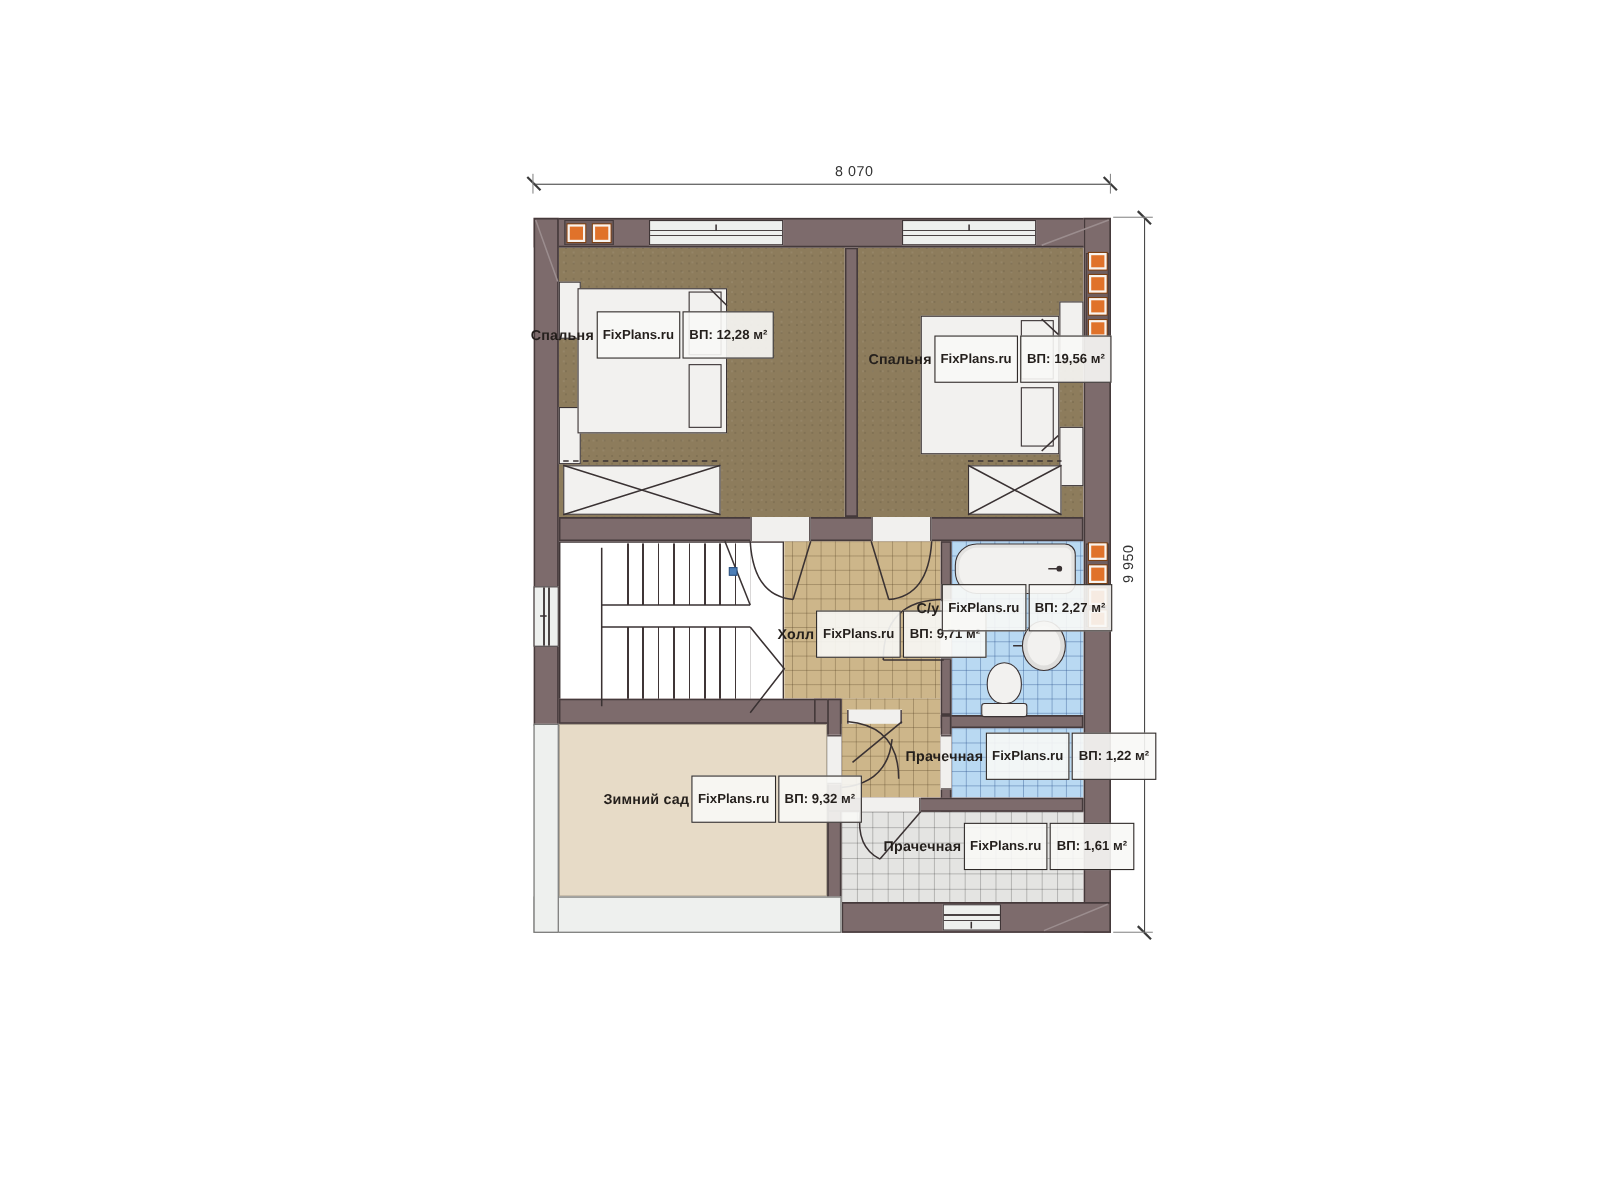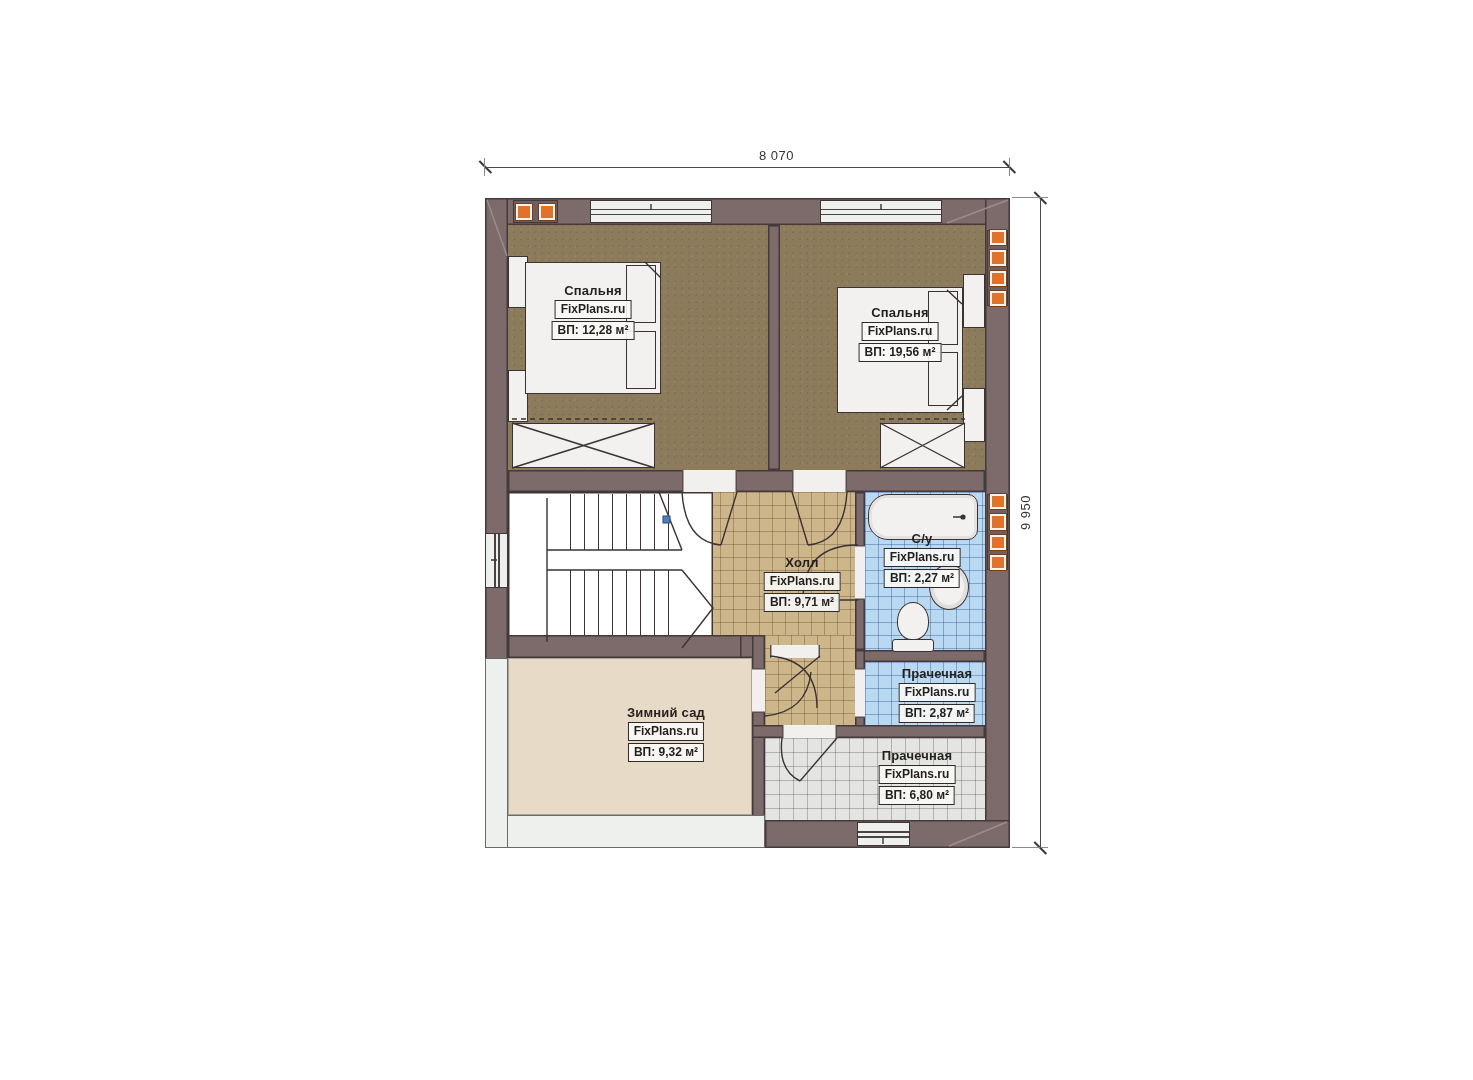--- a/index.html
+++ b/index.html
@@ -39,23 +39,23 @@
   .glaz{position:absolute;background:#eef0ee;border:1px solid #6a6a68;box-sizing:border-box;z-index:3;}
   
   .furn{position:absolute;background:#f2f1ef;border:1.6px solid #3a3233;box-sizing:border-box;z-index:4;}
   .vent{position:absolute;background:#6f5e5f;box-shadow:inset 0 0 0 1px #453a3b;z-index:3;
         display:flex;align-items:center;justify-content:center;gap:7px;}
   .vent-v{flex-direction:column;gap:7px;}
   .vsq{width:12px;height:12px;background:#e0722a;border:2px solid #f7f3ef;box-shadow:0 0 0 1px #7a4014;}
   
   .overlay{position:absolute;left:0;top:0;z-index:5;pointer-events:none;}
   
-  .rlabel{position:absolute;z-index:6;display:flex;flex-direction:column;align-items:center;gap:2px;transform:translateX(-50%);}
+  .rlabel{position:absolute;z-index:6;display:flex;flex-direction:row;align-items:center;gap:2px;transform:translateX(-50%);}
   .rname{font-size:13px;font-weight:700;color:#241f1c;white-space:nowrap;letter-spacing:.2px;}
-  .lbox{border:1.6px solid #2f2a28;background:rgba(248,248,246,0.90);padding:0 5px;font-size:12px;
+  .lbox{border:1.6px solid #2f2a28;background:rgba(248,248,246,0.90);padding:12px 5px;font-size:12px;
         line-height:17px;color:#241f1c;white-space:nowrap;font-weight:600;}
   
   .dim-line{position:absolute;background:#4a4a4a;z-index:1;}
   .tick{position:absolute;width:17px;height:1.6px;background:#3a3a3a;transform:rotate(45deg);transform-origin:center;}
   .ext{position:absolute;background:#8a8a8a;}
   .dim-label{position:absolute;font-size:13px;color:#333;letter-spacing:.5px;}
   .dim-label-v{writing-mode:vertical-rl;transform:rotate(180deg);}
 </style>
 </head>
 <body>
@@ -214,26 +214,26 @@
     <div class="lbox">ВП: 9,71 м²</div>
   </div>
   <div class="rlabel" style="left:437px;top:333px;">
     <div class="rname">С/у</div>
     <div class="lbox">FixPlans.ru</div>
     <div class="lbox">ВП: 2,27 м²</div>
   </div>
   <div class="rlabel" style="left:452px;top:468px;">
     <div class="rname">Прачечная</div>
     <div class="lbox">FixPlans.ru</div>
-    <div class="lbox">ВП: 2,87 м²</div>
+    <div class="lbox">ВП: 1,22 м²</div>
   </div>
   <div class="rlabel" style="left:165px;top:507px;margin-left:16px;">
     <div class="rname">Зимний сад</div>
     <div class="lbox">FixPlans.ru</div>
     <div class="lbox">ВП: 9,32 м²</div>
   </div>
   <div class="rlabel" style="left:432px;top:550px;">
     <div class="rname">Прачечная</div>
     <div class="lbox">FixPlans.ru</div>
-    <div class="lbox">ВП: 6,80 м²</div>
+    <div class="lbox">ВП: 1,61 м²</div>
   </div>
 
 </div>
 
 </body></html>

